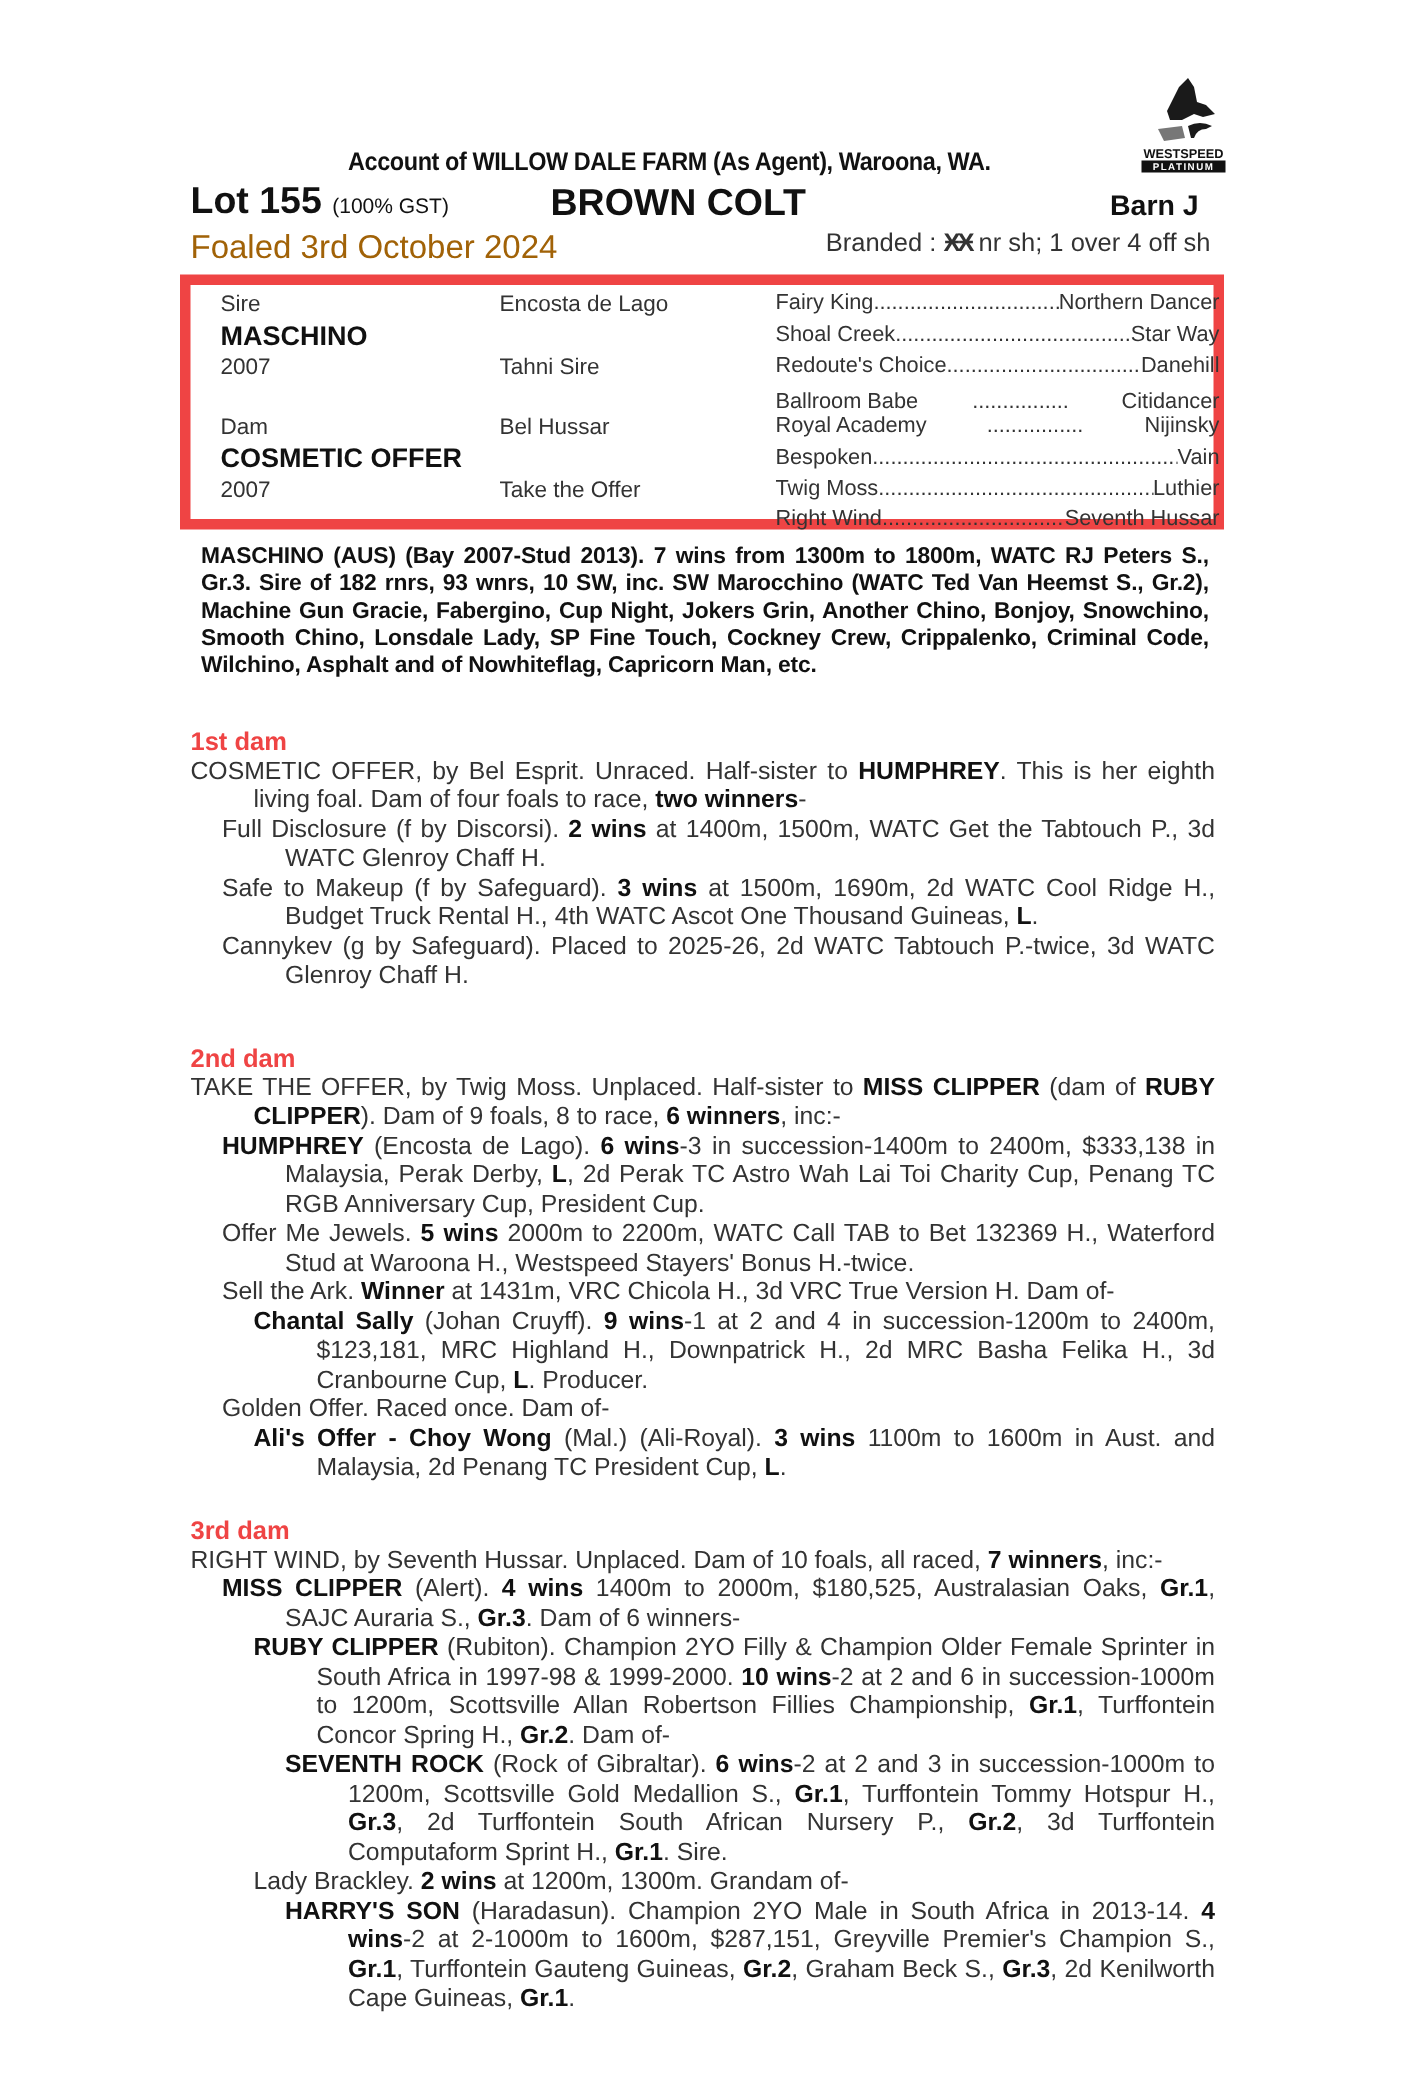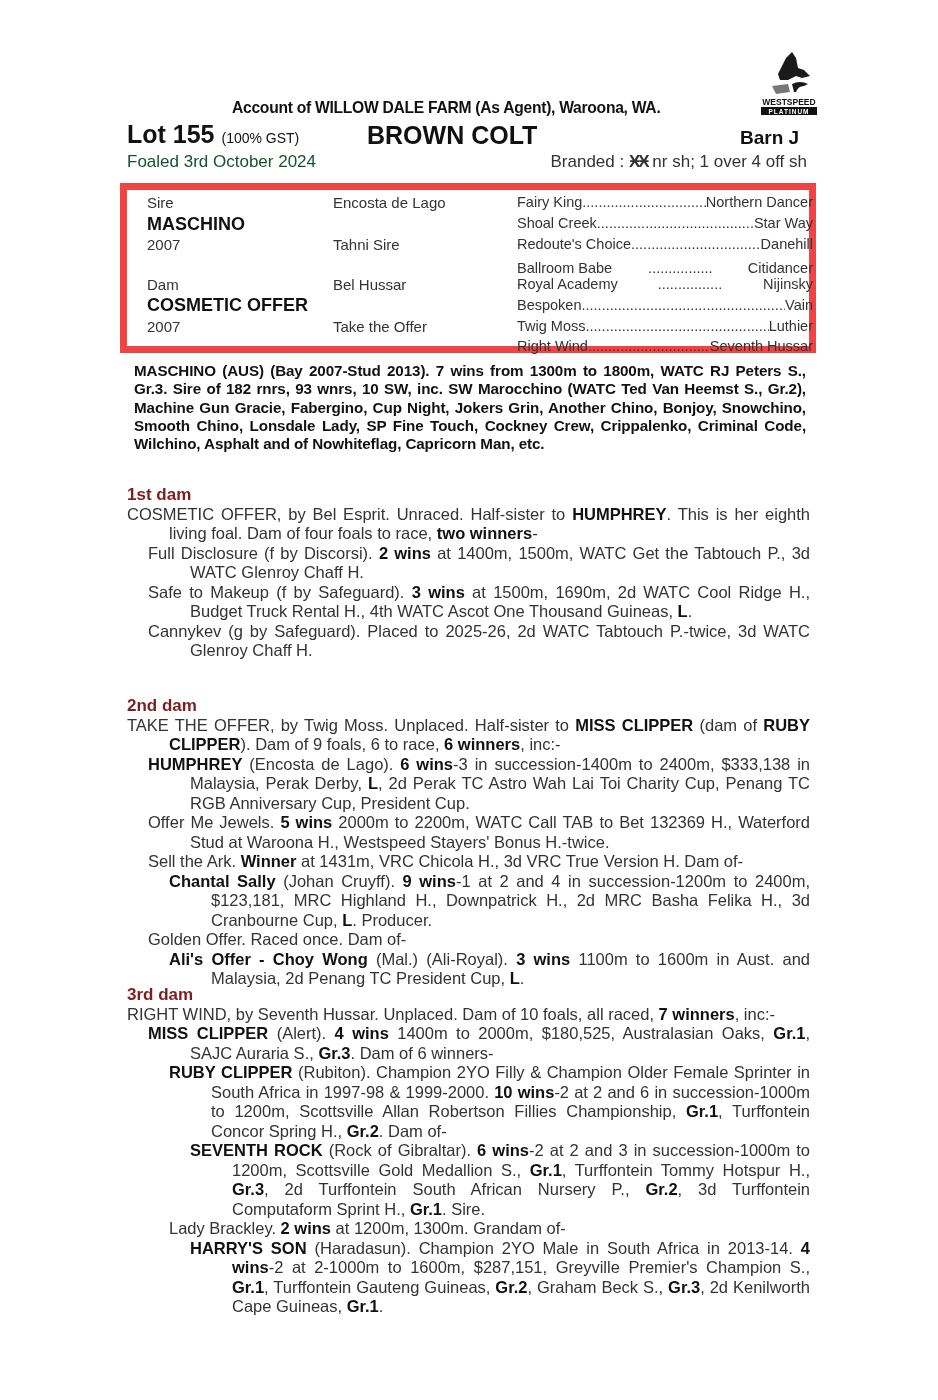--- a/index.html
+++ b/index.html
@@ -4,35 +4,35 @@
 <style>
   html, body { margin: 0; padding: 0; background: #ffffff; }
   body { width: 938px; height: 1400px; position: relative; overflow: hidden; color: #111; font-family: "Liberation Sans", sans-serif; }
   .abs { position: absolute; }
   .logo { left: 758px; top: 46px; width: 62px; height: 70px; }
   .account { left: 232px; top: 98px; font-weight: bold; font-size: 17px; letter-spacing: -0.3px; transform: scaleX(0.92); transform-origin: left top; white-space: nowrap; }
   .lot { left: 127px; top: 120px; font-weight: bold; font-size: 25px; white-space: nowrap; }
   .lot .gst { font-weight: normal; font-size: 14px; }
   .colt { left: 367px; top: 121px; font-weight: bold; font-size: 25px; white-space: nowrap; }
   .barn { left: 740px; top: 127px; font-weight: bold; font-size: 19px; }
-  .foaled { left: 127px; top: 152px; font-size: 17px; color: #14532d; }
+  .foaled { left: 127px; top: 152px; font-size: 22px; color: #a16207; }
   .branded { right: 131px; top: 152px; font-size: 17px; color: #333; white-space: nowrap; }
   .brandmark { font-weight: bold; letter-spacing: -2px; }
 
   .pedigree { left: 120px; top: 183px; width: 696px; height: 170px; border: 7px solid #ef4444; box-sizing: border-box; }
   .pedigree .cell { position: absolute; font-size: 15px; color: #333; white-space: nowrap; }
   .pedigree .big { font-weight: bold; font-size: 18px; color: #111; }
   .pedigree .row4 { position: absolute; left: 390px; width: 296px; font-size: 14.5px; color: #333; display: flex; white-space: nowrap; overflow: hidden; }
   .row4 .dots { flex: 1; overflow: hidden; }
   .row4 .dots::before { content: "...................................................................................................."; letter-spacing: 0px; }
 
   .sirebio { left: 134px; top: 362px; width: 672px; font-weight: bold; font-size: 15.2px; line-height: 18.3px; text-align: justify; letter-spacing: -0.1px; }
 
   .section { position: absolute; left: 127px; width: 683px; font-size: 16.5px; line-height: 19.5px; color: #333; text-align: justify; }
-  .section .heading { font-weight: bold; font-size: 17px; color: #7f1d1d; }
+  .section .heading { font-weight: bold; font-size: 17px; color: #ef4444; }
   .section b { color: #111; }
   .p0 { padding-left: 42px; text-indent: -42px; }
   .p1 { padding-left: 63px; text-indent: -42px; }
   .p2 { padding-left: 84px; text-indent: -42px; }
   .p3 { padding-left: 105px; text-indent: -42px; }
 </style>
 </head>
 <body>
 
 <div class="abs logo">
@@ -116,30 +116,30 @@
 <div class="section" style="top:485px;">
   <div class="heading">1st dam</div>
   <div class="p0"><span>COSMETIC OFFER, by Bel Esprit. Unraced. Half-sister to </span><b>HUMPHREY</b><span>. This is her eighth living foal. Dam of four foals to race, </span><b>two winners</b><span>-</span></div>
   <div class="p1"><span>Full Disclosure (f by Discorsi). </span><b>2 wins</b><span> at 1400m, 1500m, WATC Get the Tabtouch P., 3d WATC Glenroy Chaff H.</span></div>
   <div class="p1"><span>Safe to Makeup (f by Safeguard). </span><b>3 wins</b><span> at 1500m, 1690m, 2d WATC Cool Ridge H., Budget Truck Rental H., 4th WATC Ascot One Thousand Guineas, </span><b>L</b><span>.</span></div>
   <div class="p1">Cannykev (g by Safeguard). Placed to 2025-26, 2d WATC Tabtouch P.-twice, 3d WATC Glenroy Chaff H.</div>
 </div>
 
 <div class="section" style="top:696px;">
   <div class="heading">2nd dam</div>
-  <div class="p0"><span>TAKE THE OFFER, by Twig Moss. Unplaced. Half-sister to </span><b>MISS CLIPPER</b><span> (dam of </span><b>RUBY CLIPPER</b><span>). Dam of 9 foals, 6 to race, </span><b>6 winners</b><span>, inc:-</span></div>
+  <div class="p0"><span>TAKE THE OFFER, by Twig Moss. Unplaced. Half-sister to </span><b>MISS CLIPPER</b><span> (dam of </span><b>RUBY CLIPPER</b><span>). Dam of 9 foals, 8 to race, </span><b>6 winners</b><span>, inc:-</span></div>
   <div class="p1"><b>HUMPHREY</b><span> (Encosta de Lago). </span><b>6 wins</b><span>-3 in succession-1400m to 2400m, $333,138 in Malaysia, Perak Derby, </span><b>L</b><span>, 2d Perak TC Astro Wah Lai Toi Charity Cup, Penang TC RGB Anniversary Cup, President Cup.</span></div>
   <div class="p1"><span>Offer Me Jewels. </span><b>5 wins</b><span> 2000m to 2200m, WATC Call TAB to Bet 132369 H., Waterford Stud at Waroona H., Westspeed Stayers' Bonus H.-twice.</span></div>
   <div class="p1"><span>Sell the Ark. </span><b>Winner</b><span> at 1431m, VRC Chicola H., 3d VRC True Version H. Dam of-</span></div>
   <div class="p2"><b>Chantal Sally</b><span> (Johan Cruyff). </span><b>9 wins</b><span>-1 at 2 and 4 in succession-1200m to 2400m, $123,181, MRC Highland H., Downpatrick H., 2d MRC Basha Felika H., 3d Cranbourne Cup, </span><b>L</b><span>. Producer.</span></div>
   <div class="p1">Golden Offer. Raced once. Dam of-</div>
   <div class="p2"><b>Ali's Offer - Choy Wong</b><span> (Mal.) (Ali-Royal). </span><b>3 wins</b><span> 1100m to 1600m in Aust. and Malaysia, 2d Penang TC President Cup, </span><b>L</b><span>.</span></div>
 </div>
 
-<div class="section" style="top:985px;">
+<div class="section" style="top:1011px;">
   <div class="heading">3rd dam</div>
   <div class="p0"><span>RIGHT WIND, by Seventh Hussar. Unplaced. Dam of 10 foals, all raced, </span><b>7 winners</b><span>, inc:-</span></div>
   <div class="p1"><b>MISS CLIPPER</b><span> (Alert). </span><b>4 wins</b><span> 1400m to 2000m, $180,525, Australasian Oaks, </span><b>Gr.1</b><span>, SAJC Auraria S., </span><b>Gr.3</b><span>. Dam of 6 winners-</span></div>
   <div class="p2"><b>RUBY CLIPPER</b><span> (Rubiton). Champion 2YO Filly &amp; Champion Older Female Sprinter in South Africa in 1997-98 &amp; 1999-2000. </span><b>10 wins</b><span>-2 at 2 and 6 in succession-1000m to 1200m, Scottsville Allan Robertson Fillies Championship, </span><b>Gr.1</b><span>, Turffontein Concor Spring H., </span><b>Gr.2</b><span>. Dam of-</span></div>
   <div class="p3"><b>SEVENTH ROCK</b><span> (Rock of Gibraltar). </span><b>6 wins</b><span>-2 at 2 and 3 in succession-1000m to 1200m, Scottsville Gold Medallion S., </span><b>Gr.1</b><span>, Turffontein Tommy Hotspur H., </span><b>Gr.3</b><span>, 2d Turffontein South African Nursery P., </span><b>Gr.2</b><span>, 3d Turffontein Computaform Sprint H., </span><b>Gr.1</b><span>. Sire.</span></div>
   <div class="p2"><span>Lady Brackley. </span><b>2 wins</b><span> at 1200m, 1300m. Grandam of-</span></div>
   <div class="p3"><b>HARRY'S SON</b><span> (Haradasun). Champion 2YO Male in South Africa in 2013-14. </span><b>4 wins</b><span>-2 at 2-1000m to 1600m, $287,151, Greyville Premier's Champion S., </span><b>Gr.1</b><span>, Turffontein Gauteng Guineas, </span><b>Gr.2</b><span>, Graham Beck S., </span><b>Gr.3</b><span>, 2d Kenilworth Cape Guineas, </span><b>Gr.1</b><span>.</span></div>
 </div>
 
 </body></html>

